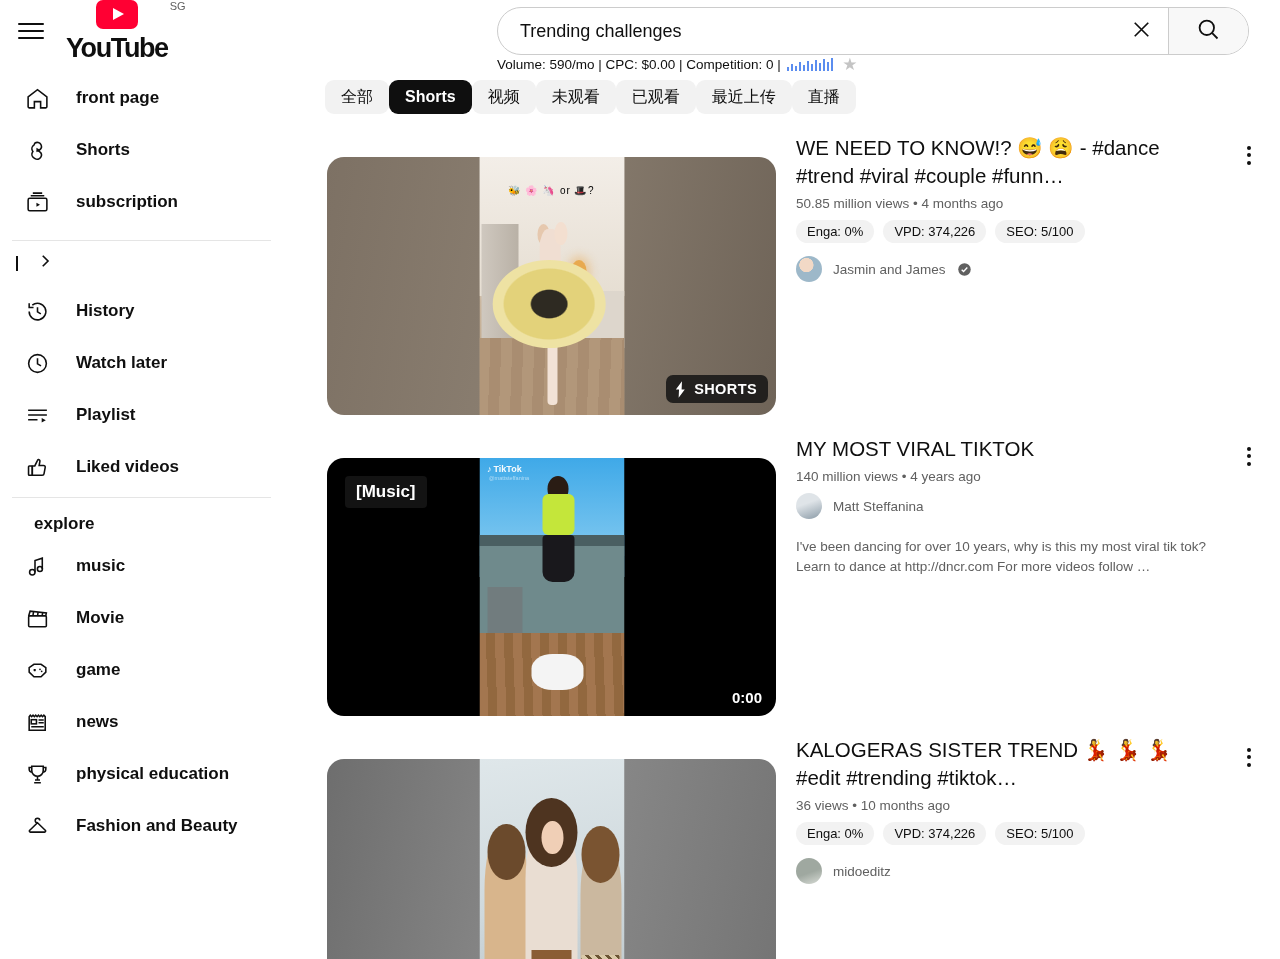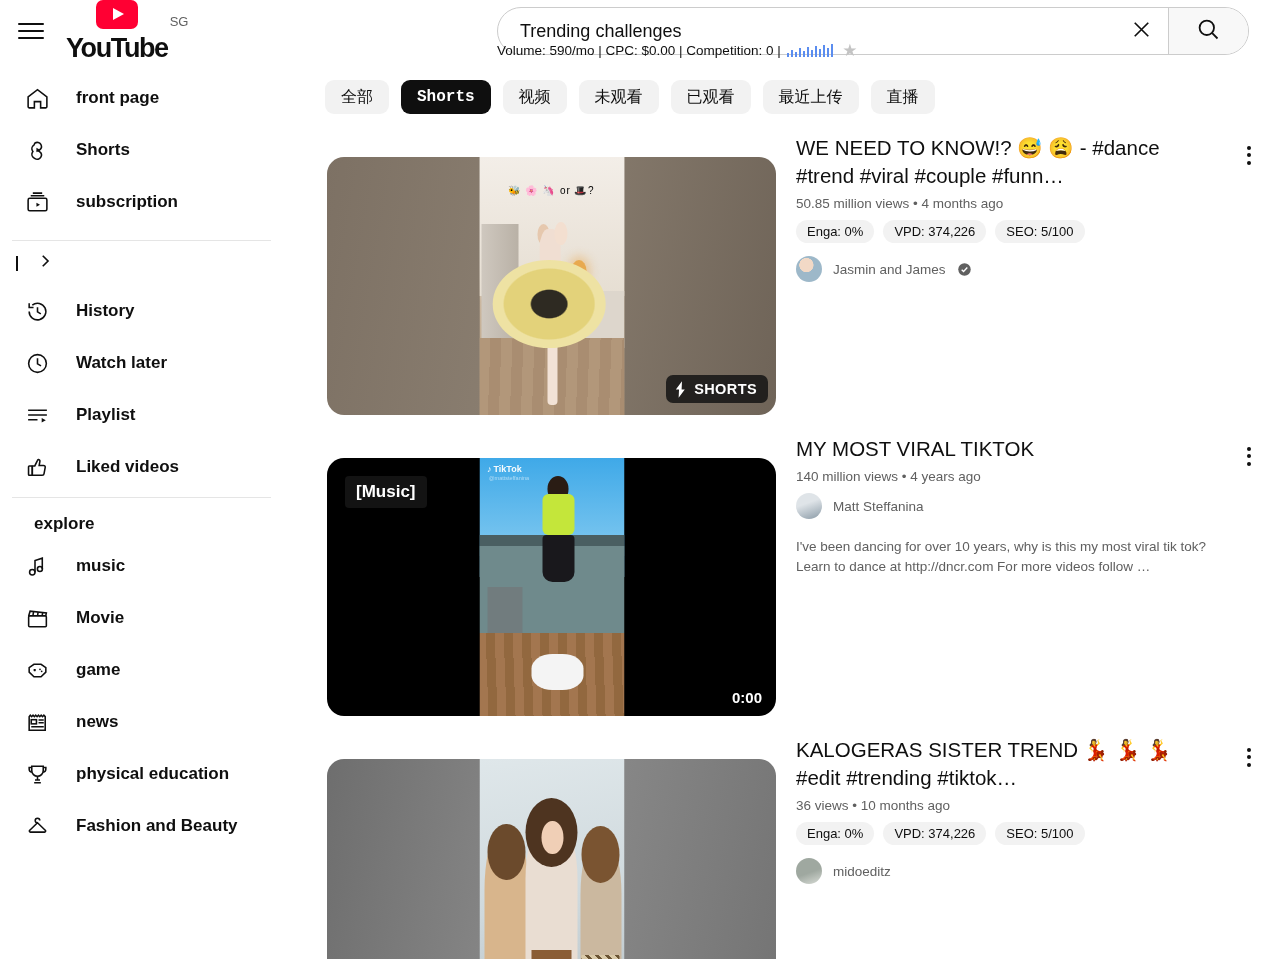--- a/index.html
+++ b/index.html
@@ -22,21 +22,21 @@
   .hamburger i { display: block; height: 2px; background: #0f0f0f; border-radius: 1px; }
   .logo-wrap { display: flex; align-items: flex-start; gap: 2px; cursor: pointer; }
   .logo { display: flex; align-items: center; gap: 5px; flex-direction: column; }
   .yt-play {
     width: 42px; height: 29px; background: #ff0033; border-radius: 7px;
     display: flex; align-items: center; justify-content: center;
   }
   .yt-play:after { content: ""; display: block; width: 0; height: 0;
     border-left: 11px solid #fff; border-top: 6.5px solid transparent; border-bottom: 6.5px solid transparent; margin-left: 3px; }
   .logo-text { font-size: 27px; font-weight: 700; letter-spacing: -1.4px; color: #0f0f0f; line-height: 29px; }
-  .logo-sup { font-size: 13px; color: #606060; line-height: 11px; margin-top: 16px; }
+  .logo-sup { font-size: 11px; color: #606060; line-height: 11px; margin-top: 1px; }
 
   .nav-section { padding: 10px 0 8px 0; }
   .nav-sep { border-top: 1px solid #e5e5e5; margin: 4px 12px 0 12px; }
   .nav-item {
     display: flex; align-items: center; height: 52px;
     padding-left: 16px; gap: 26px; cursor: pointer; border-radius: 10px;
     margin: 0 8px;
     font-weight: bold;
   }
   .nav-ico { width: 26px; height: 26px; flex: 0 0 26px; display: flex; align-items: center; justify-content: center; }
@@ -64,30 +64,30 @@
     width: 54px; flex: 0 0 54px; display: flex; align-items: center; justify-content: center; cursor: pointer;
   }
   .search-clear svg { width: 25px; height: 25px; }
   .search-go {
     width: 80px; flex: 0 0 80px; background: #f8f8f8; border-left: 1px solid #ccc;
     display: flex; align-items: center; justify-content: center; cursor: pointer;
   }
   .search-go svg { width: 27px; height: 27px; }
 
   .kw-meta {
-    position: absolute; left: 214px; top: 43px;
+    position: absolute; left: 214px; top: 57px;
     font-size: 13.5px; color: #0f0f0f; white-space: nowrap;
     display: flex; align-items: center; gap: 4px;
   }
   .kw-bars { display: flex; align-items: flex-end; gap: 1.5px; height: 13px; margin: 0 2px; }
   .kw-bars i { display: block; width: 2.5px; background: #5b8def; }
   .kw-star { color: #c4c4c4; font-size: 17px; line-height: 13px; margin-left: 3px; }
 
   
-  .chips { display: flex; align-items: center; gap: 12px; padding: 80px 0 0 42px; position: absolute; top: 0; left: 0; font-family: Liberation Mono, monospace; }
+  .chips { display: flex; align-items: center; padding: 80px 0 0 42px; position: absolute; top: 0; left: 0; }
   .chip {
     height: 34px; padding: 0 16px; border-radius: 9px; background: #f2f2f2;
     display: flex; align-items: center; justify-content: center;
     font-size: 16px; color: #0f0f0f; cursor: pointer; white-space: nowrap;
   }
   .chip.active { background: #0f0f0f; color: #fff; font-weight: 600; }
 
   
   .results { position: absolute; top: 130px; left: 0; right: 0; bottom: 0; padding-left: 44px; }
   .result { display: flex; gap: 20px; margin-bottom: 16px; }

